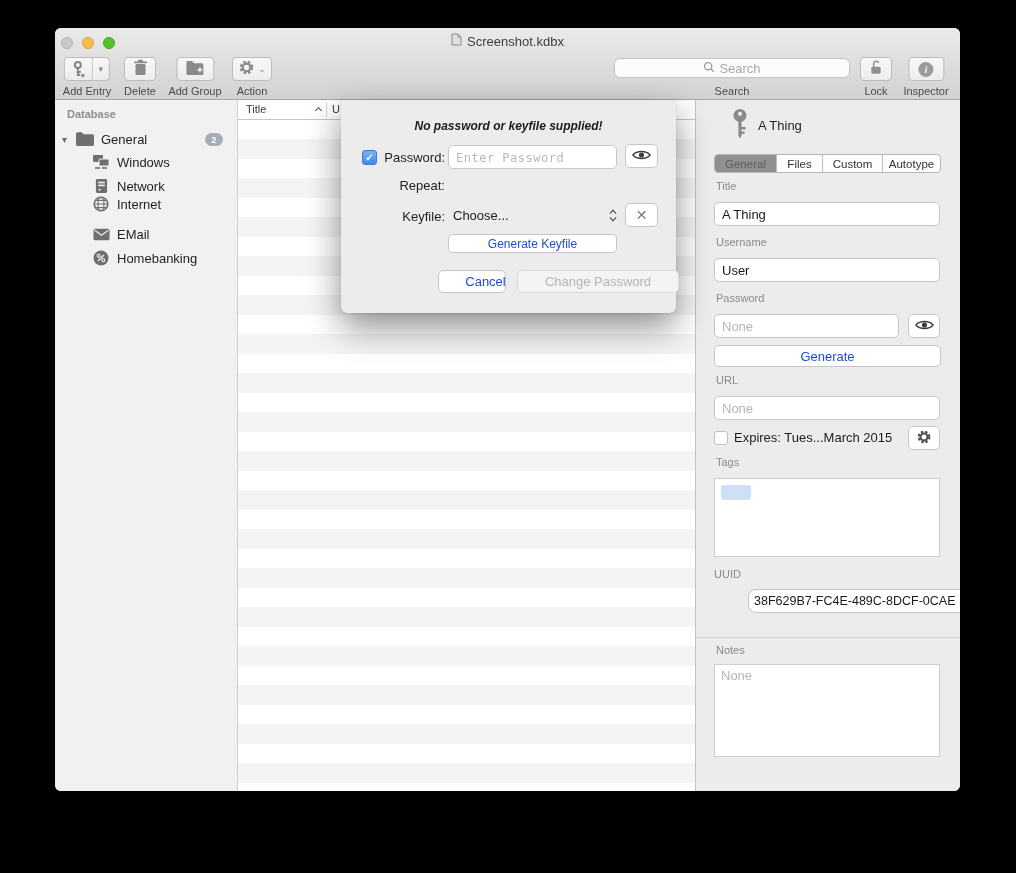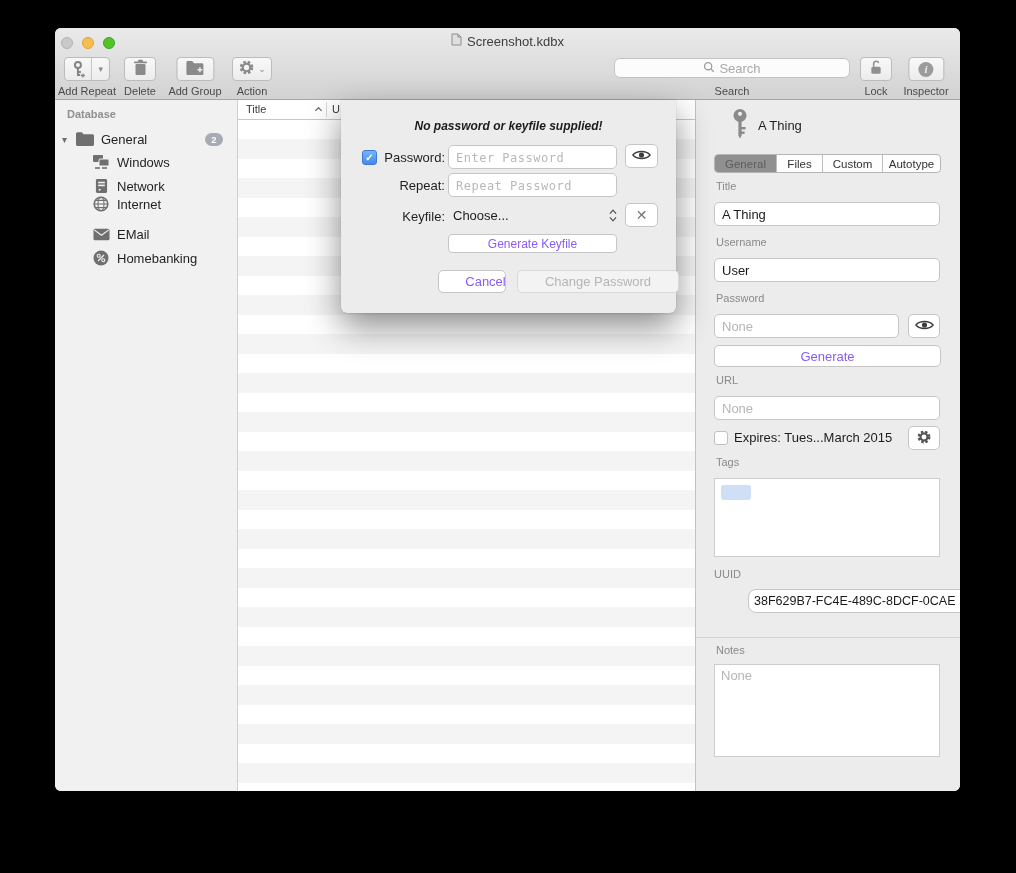--- a/index.html
+++ b/index.html
@@ -72,21 +72,21 @@
   input::placeholder, textarea::placeholder { color:#b5b5b5; opacity:1; }
   .key-icon { position:absolute; left:34px; top:8px; }
   .insp-title { position:absolute; left:62px; top:18px; font-size:13px; color:#1f1f1f; }
   .seg { position:absolute; left:18px; top:54px; width:227px; height:19px; display:flex;
          border:1px solid #b5b5b5; border-radius:4px; overflow:hidden; background:#fdfdfd;
          font-size:11.5px; }
   .seg > div { display:flex; align-items:center; justify-content:center; color:#333;
                border-right:1px solid #bdbdbd; }
   .seg > div:last-child { border-right:none; }
   .seg .sel { background:#909090; color:#5c5c5c; }
-  .btn { border:1px solid #c6c6c6; border-radius:5px; background:#fff; color:#8b5cf6;
+  .btn { border:1px solid #c6c6c6; border-radius:5px; background:#fff; color:#1d4ed8;
          font-size:13px; font-family:"Liberation Sans", sans-serif;
          display:flex; align-items:center; justify-content:center; }
   .icon-sq { position:absolute; width:33px; height:24px; }
   .gen-btn { position:absolute; left:18px; top:245px; width:227px; height:22px; }
   .cbx { width:14px; height:14px; border:1px solid #c0c0c0; border-radius:3px; background:#fff; }
   .expires-row { position:absolute; left:18px; top:330px; display:flex; align-items:center; gap:6px;
                  color:#1c1c1c; font-size:13px; }
   .tags-box { position:absolute; left:18px; top:378px; width:226px; height:79px;
               background:#fff; border:1px solid #cdcdcd; }
   .tag-pill { position:absolute; left:6px; top:6px; width:30px; height:15px;
@@ -151,21 +151,21 @@
               <g fill="none" stroke="#858585" stroke-width="2">
                 <circle cx="8" cy="5" r="3"></circle>
                 <path d="M8 8v8M8 12h3M8 15h2.3"></path>
               </g>
               <path d="M11 15.5h4M13 13.5v4" stroke="#858585" stroke-width="1.3"></path>
             </svg>
         </span>
         <span class="tb-sep"></span>
         <span class="tb-cell chev" style="width:17px">▾</span>
       </div>
-      <span class="tb-label">Add Repeat</span>
+      <span class="tb-label">Add Entry</span>
     </div>
 
     <div class="tb-item" style="left:85px">
       <div class="tb-btn" style="width:32px">
         <span>
           <svg width="15" height="17" viewBox="0 0 15 17">
               <g fill="#8a8a8a">
                 <rect x="2.5" y="5" width="10" height="11" rx="1.3"></rect>
                 <rect x="1" y="2.5" width="13" height="1.8" rx=".9"></rect>
                 <rect x="5" y=".7" width="5" height="2.2" rx="1"></rect>
@@ -403,21 +403,20 @@
     <button class="btn icon-sq eye-btn">
       <span>
         <svg width="19" height="12" viewBox="0 0 22 14">
             <path d="M1 7C5.5 1.6 16.5 1.6 21 7 16.5 12.4 5.5 12.4 1 7Z" fill="none" stroke="#3c3c3c" stroke-width="1.6"></path>
             <circle cx="11" cy="7" r="3" fill="#3c3c3c"></circle>
           </svg>
       </span>
     </button>
 
     <label class="dlg-lbl" style="top:78px">Repeat:</label>
-    <input class="dlg-input mono-ph" style="top: 73px;" placeholder="Repeat Password">
 
     <label class="dlg-lbl" style="top:109px">Keyfile:</label>
     <span class="choose-txt">Choose...</span>
     <span class="stepper">
       <svg width="10" height="15" viewBox="0 0 10 16">
           <path d="M1.8 6l3.2-3.7L8.2 6M1.8 10l3.2 3.7L8.2 10" fill="none" stroke="#555" stroke-width="1.4"></path>
         </svg>
     </span>
     <button class="btn icon-sq x-btn">
       <span>✕</span>

